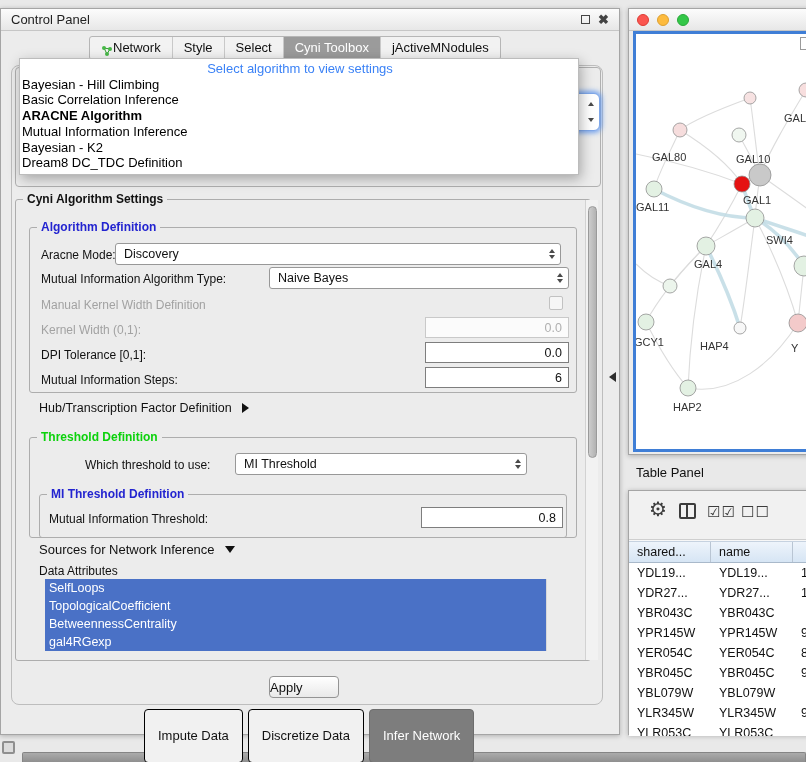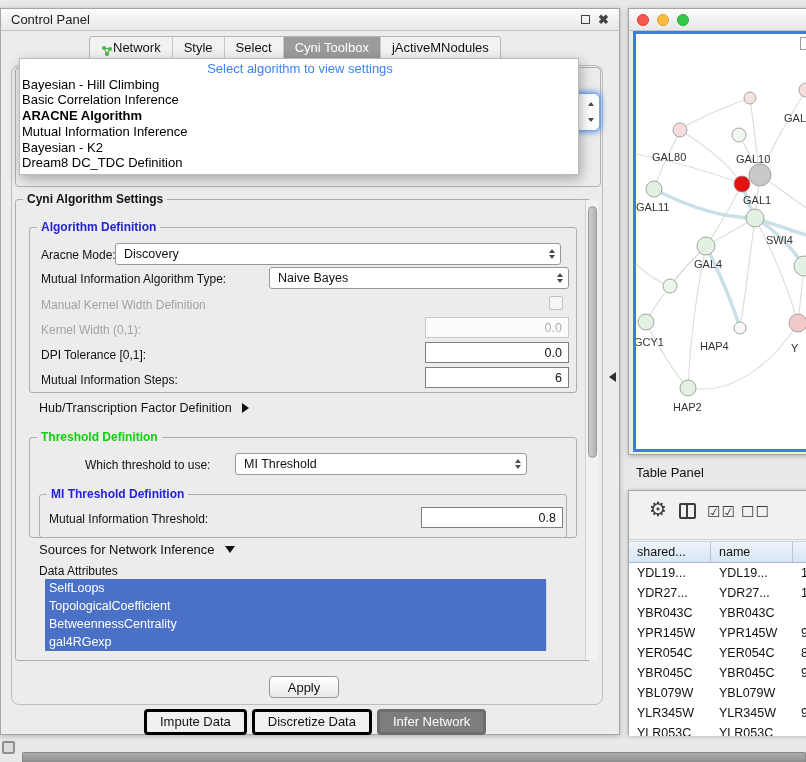--- a/index.html
+++ b/index.html
@@ -65,24 +65,24 @@
   border-left:1px solid #d2d2d2;z-index:4}
 #settings-thumb{position:absolute;left:1.5px;top:6px;width:9px;height:252px;
   background:linear-gradient(90deg,#cdcdcd,#b2b2b2);border:1px solid #9a9a9a;border-radius:5px}
 
 #attr-list{position:absolute;left:44px;top:570px;width:512px;height:72px;background:#fff;overflow:hidden;z-index:4}
 .attr-item{height:18px;line-height:18px;padding-left:4px;font-size:12.5px;background:#4a71c6;color:#fff;
   width:501px;white-space:nowrap}
 #attr-scroll{position:absolute;right:0;top:0;width:11px;height:72px;background:#ececec;border-left:1px solid #d8d8d8}
 
 #apply-btn{position:absolute;left:268px;top:667px;width:70px;height:22px;background:linear-gradient(#ffffff,#e9e9e9);
-  border:1px solid #949494;border-radius:4px;font-size:13px;display:flex;align-items:center;justify-content:center;z-index:4}
+  border:1px solid #949494;border-radius:4px;font-size:13px;display:flex;align-items:center;z-index:4}
 
 #bottom-tabs{position:absolute;left:143px;top:700px;display:flex;gap:5px;z-index:4}
-.btab{padding:0 13px;line-height:20px;font-size:13px;background:#f1f1f1;border:3px solid #000000;
+.btab{padding:16px 13px;line-height:20px;font-size:13px;background:#f1f1f1;border:1px solid #000000;
   border-radius:4px;white-space:nowrap}
 .btab-selected{background:#7d7d7d;border-color:#6d6d6d;color:#fff}
 
 
 #net-window{left:628px;top:8px;width:192px;height:447px}
 .traffic{width:12px;height:12px;border-radius:50%;display:inline-block;margin-right:8px}
 #net-canvas{position:absolute;left:4px;top:22px;width:186px;height:421px;background:#fff;
   border:3px solid #3f7ed6;overflow:hidden}
 .node-label{font:11px "Liberation Sans",sans-serif;fill:#333}
 .edge{fill:none;stroke:#dcdcdc;stroke-width:1.1}

